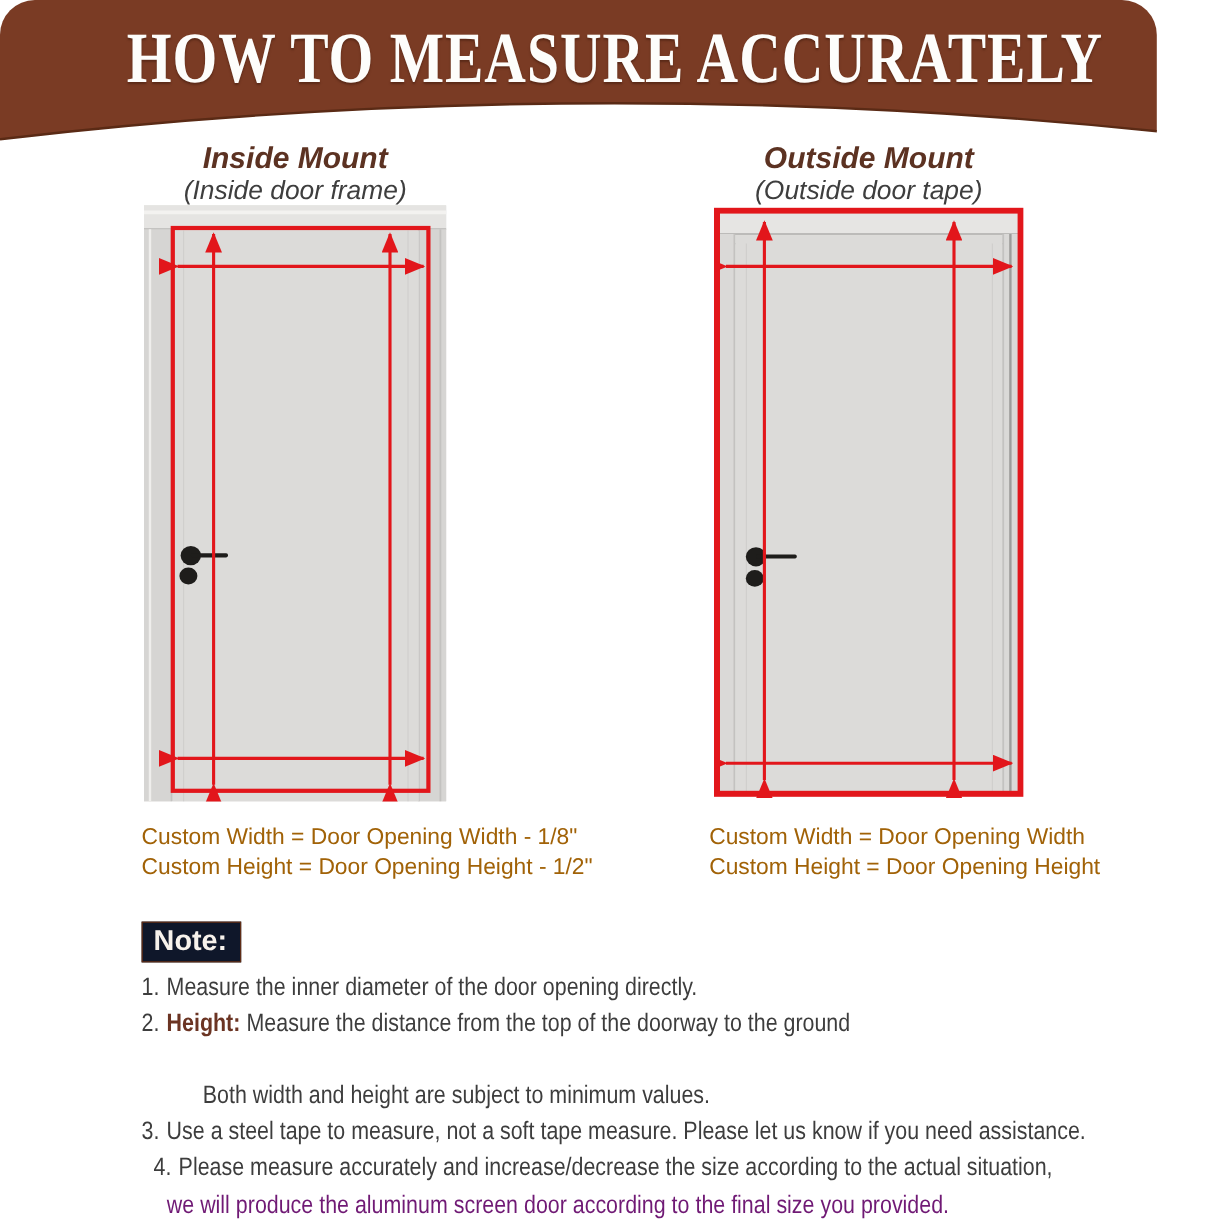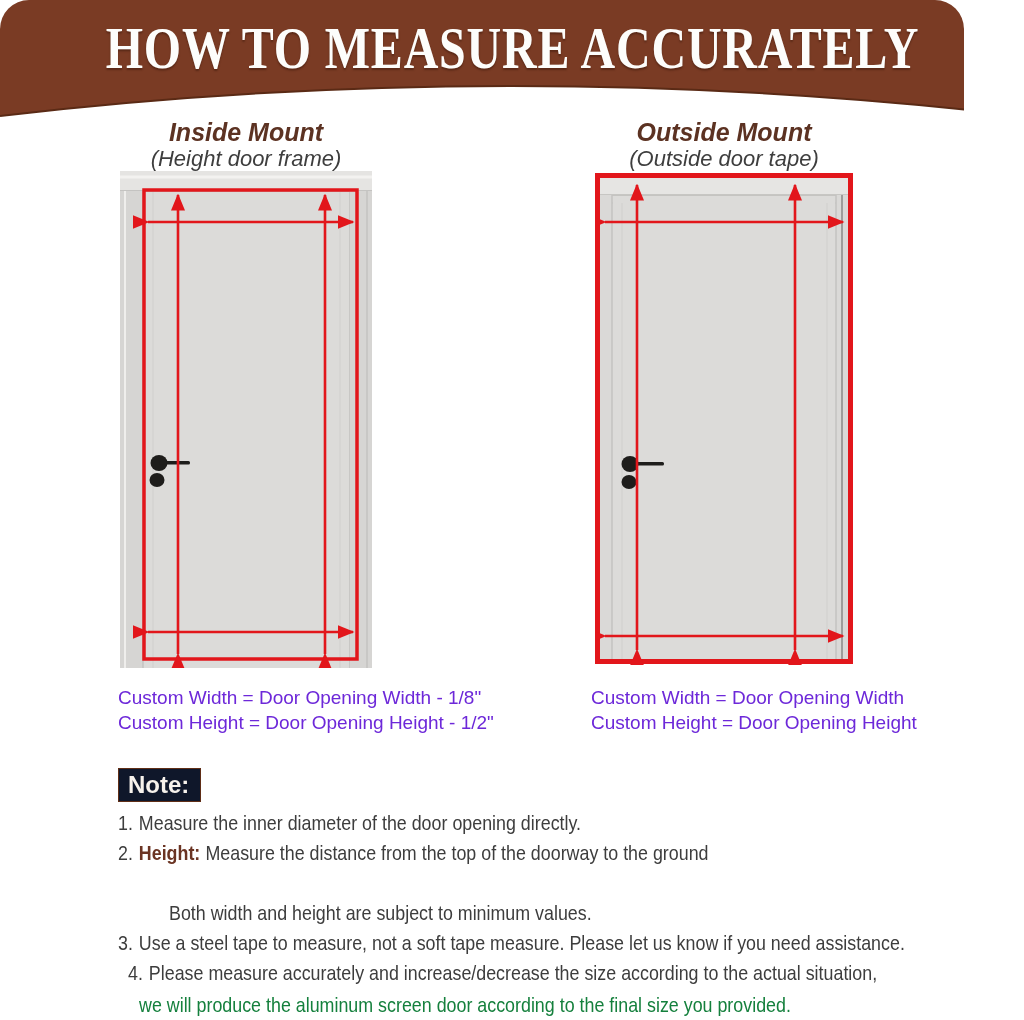--- a/index.html
+++ b/index.html
@@ -22,34 +22,34 @@
   .mount-head{position:absolute;top:119px;width:320px;text-align:center;font-style:italic;}
   .mount-head .mtitle{font-size:25px;font-weight:bold;color:#5c3222;line-height:27px;}
   .mount-head .msub{font-size:22px;color:#3e3e3e;line-height:25px;}
   .head-inside{left:86px;}
   .head-outside{left:564px;}
   
   .door-svg{position:absolute;display:block;}
   .door-inside{left:120px;top:171px;}
   .door-outside{left:595px;top:173px;}
   
-  .caption{position:absolute;font-size:19px;color:#6d28d9;line-height:24.5px;white-space:nowrap;}
+  .caption{position:absolute;font-size:19px;color:#a16207;line-height:24.5px;white-space:nowrap;}
   .cap-inside{left:118px;top:686px;}
   .cap-outside{left:591px;top:686px;}
   
   .note-badge{
     position:absolute;left:118px;top:768px;background:#0f172a;color:#f7f2ec;
     font-size:24px;font-weight:bold;line-height:29px;padding:1px 11px 2px 9px;
     border:1px solid #5f2d16;
   }
   .note-line{position:absolute;white-space:nowrap;color:#3d3d3d;font-size:21px;line-height:24px;}
   .note-line .squeeze{display:inline-block;transform:scaleX(0.85);transform-origin:0 50%;}
   .note-line .nnum{margin-right:7px;}
   .note-line .blbl{font-weight:bold;color:#6b3423;margin-right:6px;}
-  .note-line.red{color:#15803d;}
+  .note-line.red{color:#701a75;}
   .nl-1 {left:118px;top:811px;}
   .nl-2a{left:118px;top:841px;}
   .nl-2b{left:139px;top:871px;}
   .nl-2c{left:139px;top:901px;margin-left:30px;}
   .nl-3 {left:118px;top:931px;}
   .nl-4 {left:128px;top:961px;}
   .nl-4r{left:139px;top:993px;}
 </style>
 </head>
 <body>
@@ -59,21 +59,21 @@
   <svg class="banner-svg" viewBox="0 0 1024 122" preserveAspectRatio="none">
     <path d="M0,0 H1024 V116 Q512,56 0,116 Z" fill="#7a3b24"></path>
     <path d="M1024,116 Q512,56 0,116" fill="none" stroke="#5a2a15" stroke-width="2"></path>
   </svg>
   <div class="banner-title">
     <span class="squeeze">HOW TO MEASURE ACCURATELY</span>
   </div>
 
   <div class="mount-head head-inside">
     <div class="mtitle">Inside Mount</div>
-    <div class="msub">(Height door frame)</div>
+    <div class="msub">(Inside door frame)</div>
   </div>
   <div class="mount-head head-outside">
     <div class="mtitle">Outside Mount</div>
     <div class="msub">(Outside door tape)</div>
   </div>
 
   <svg class="door-svg door-inside" width="252" height="497" viewBox="0 0 252 497">
     <defs>
       <marker id="ah1" markerUnits="userSpaceOnUse" markerWidth="17" markerHeight="14" refX="15.5" refY="7" orient="auto">
         <path d="M0,0 L17,7 L0,14 Z" fill="#e2161b"></path>

